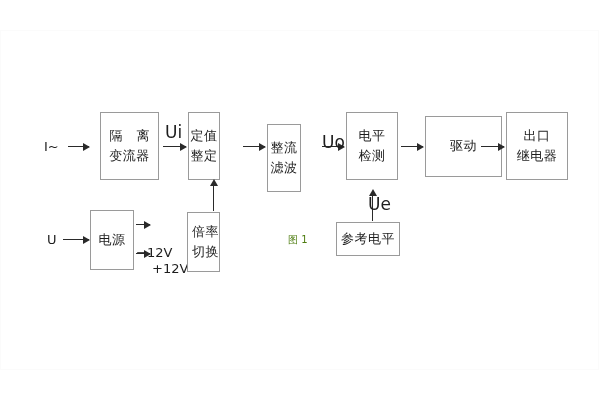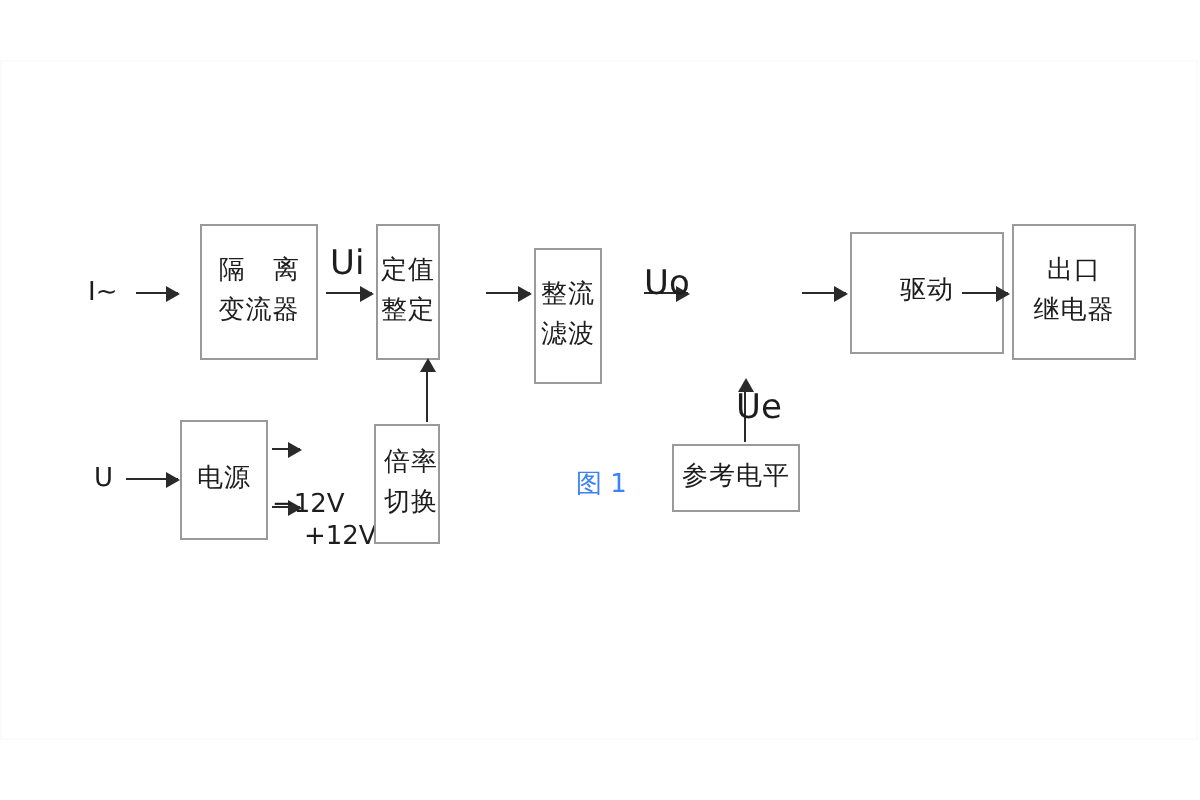--- a/index.html
+++ b/index.html
@@ -71,22 +71,22 @@
   .arrow-v::after{
     content:"";
     position:absolute;
     left:-3.5px;top:-7px;
     border-bottom:7px solid #2a2a2a;
     border-left:4px solid transparent;
     border-right:4px solid transparent;
   }
   .caption{
     position:absolute;
-    font-size:13px;
-    color:#3b82f6;
+    font-size:10px;
+    color:#4d7c0f;
     white-space:nowrap;
   }
 </style>
 </head>
 <body>
 
 <div id="canvas">
 
   <div class="page-frame"></div>
 
@@ -112,20 +112,24 @@
   <div class="arrow-h" style="left:243px;top:146px;width:22px;"></div>
 
   <div class="box" style="left:267px;top:124px;width:34px;height:68px;">
     <span class="ln">整流</span>
     <span class="ln">滤波</span>
   </div>
 
   <div class="arrow-h" style="left:322px;top:146px;width:22px;"></div>
   <div class="lbl sig" style="left:322px;top:134px;">Uo</div>
 
+  <div class="box" style="left:346px;top:112px;width:52px;height:68px;">
+    <span class="ln">电平</span>
+    <span class="ln">检测</span>
+  </div>
 
   <div class="arrow-h" style="left:401px;top:146px;width:22px;"></div>
 
   <div class="box" style="left:425px;top:116px;width:77px;height:61px;">
     <span class="ln">驱动</span>
   </div>
 
   <div class="arrow-h" style="left:481px;top:146px;width:23px;"></div>
 
   <div class="box" style="left:506px;top:112px;width:62px;height:68px;">

